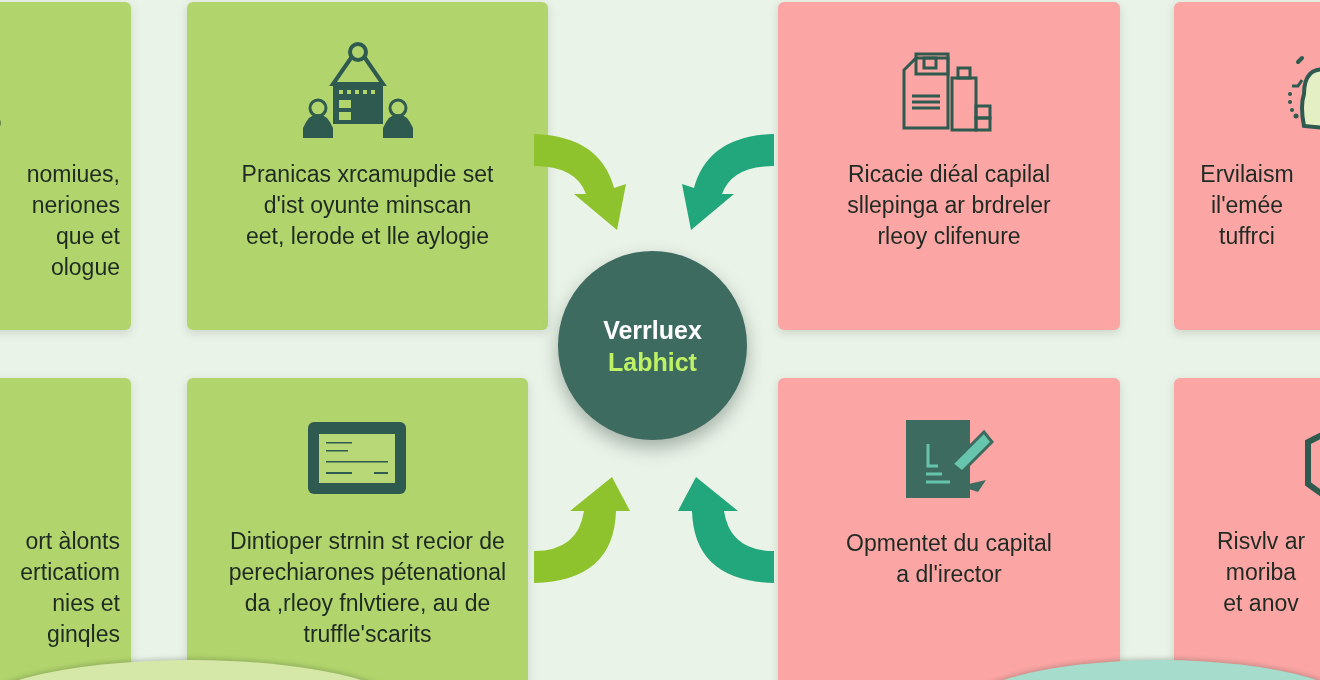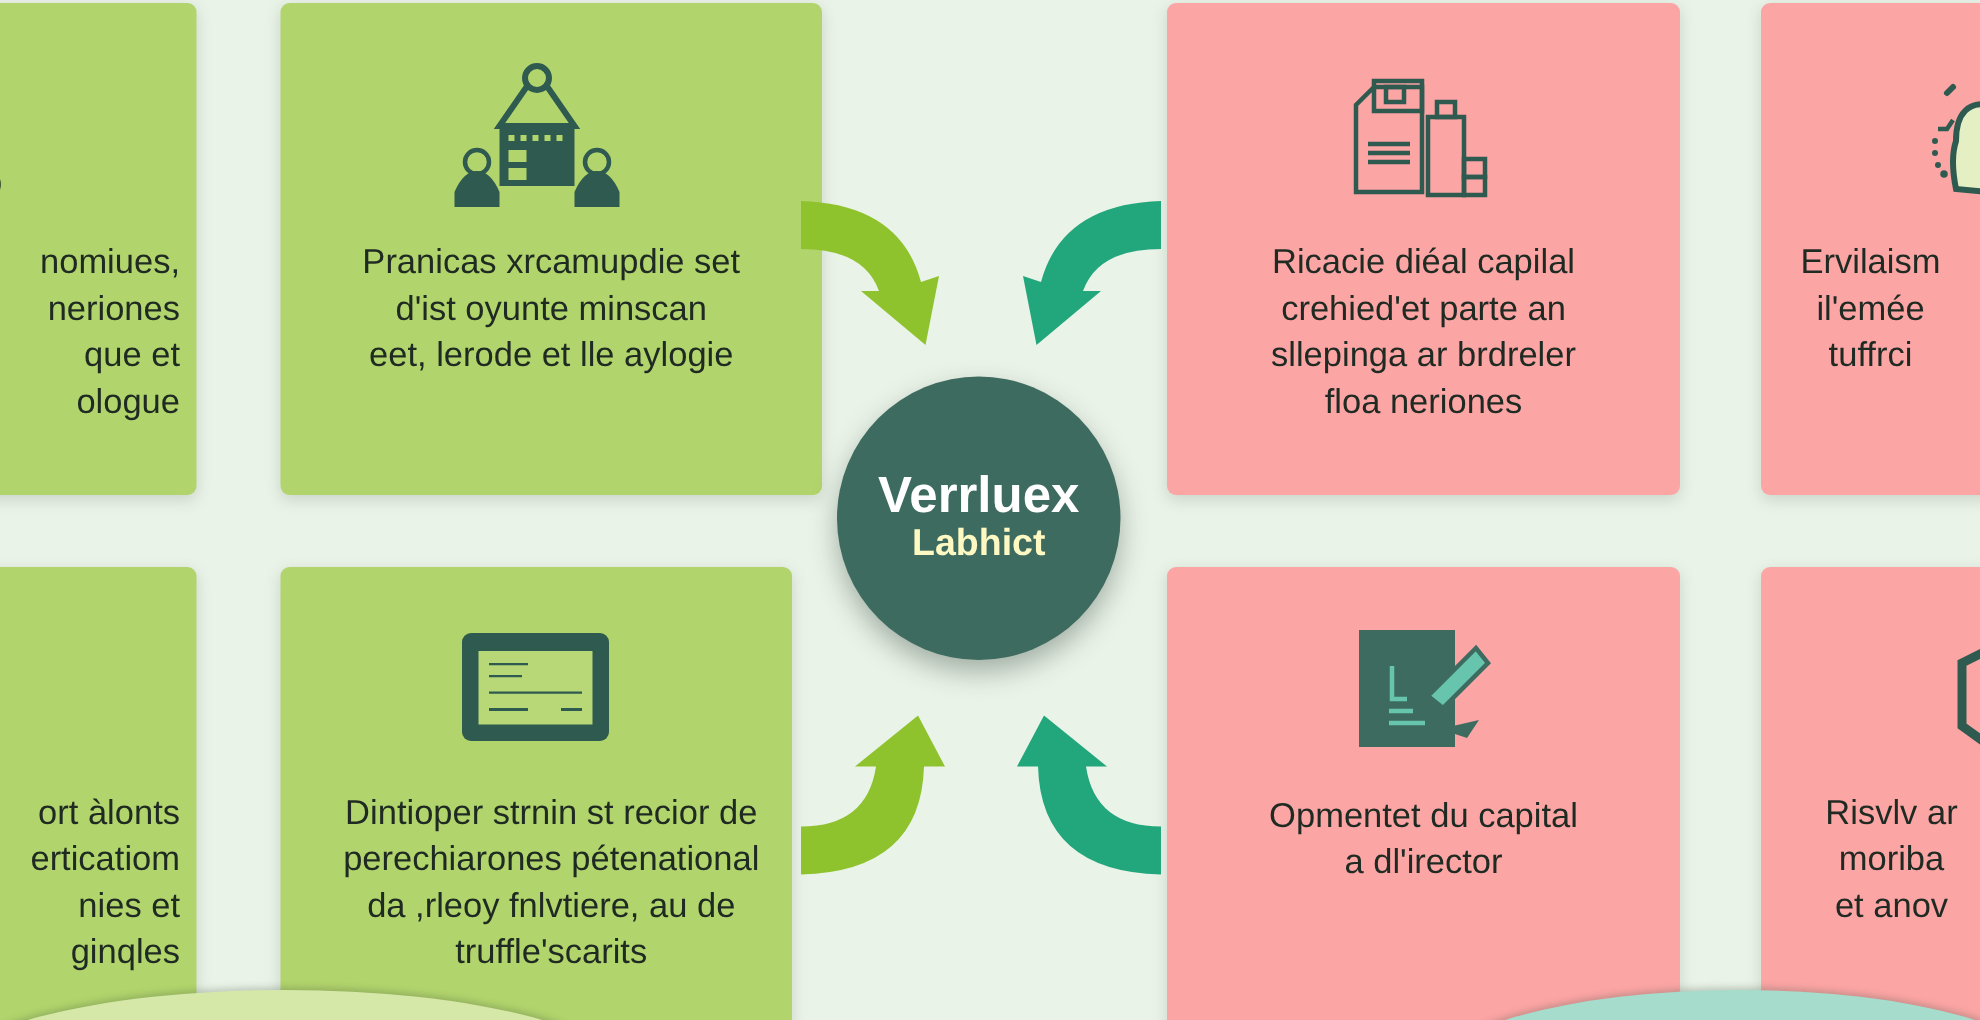--- a/index.html
+++ b/index.html
@@ -25,22 +25,22 @@
     box-shadow:0 -2px 4px rgba(60,80,60,0.25);
   }
   .ellipse.green { background:#d6e8a8; }
   .ellipse.teal { background:#a5dccb; }
   .hub {
     position:absolute; left:558px; top:251px; width:189px; height:189px;
     border-radius:50%; background:#3e6b60;
     box-shadow:0 8px 18px rgba(30,50,40,0.35);
     display:flex; flex-direction:column; align-items:center; justify-content:center;
   }
-  .hub .t1 { color:#ffffff; font-weight:bold; font-size:34px; line-height:32px; }
-  .hub .t2 { color:#fef9c3; font-weight:bold; font-size:25px; line-height:32px; }
+  .hub .t1 { color:#ffffff; font-weight:bold; font-size:25px; line-height:32px; }
+  .hub .t2 { color:#bef264; font-weight:bold; font-size:25px; line-height:32px; }
   .arrow { position:absolute; }
 </style>
 </head>
 <body>
 
 <div class="card green" style="left:-20px; top:2px; width:151px; height:328px;">
   <div class="icon" style="left:8px; top:108px; width:14px; height:26px;">
     <svg width="14" height="26" viewBox="0 0 14 26">
         <path d="M0 3 A10 10 0 0 1 0 23" fill="none" stroke="#1e2a22" stroke-width="5"></path>
       </svg>
@@ -118,23 +118,22 @@
         <line x1="10" y1="52" x2="38" y2="52"></line>
         <line x1="10" y1="58" x2="38" y2="58"></line>
       <rect x="50" y="28" width="24" height="52"></rect>
       <rect x="56" y="18" width="12" height="10"></rect>
       <rect x="74" y="56" width="14" height="12"></rect>
       <rect x="74" y="68" width="14" height="12"></rect>
     </svg>
   </div>
   <div class="text" style="top:157px;">
     <div>Ricacie diéal capilal</div>
-    <div>crehied'et parte an</div>
     <div>sllepinga ar brdreler</div>
-    <div>floa neriones</div>
+    <div>rleoy clifenure</div>
   </div>
 </div>
 
 <div class="card teal" style="left:1174px; top:2px; width:180px; height:328px;">
   <div class="icon" style="left:112px; top:52px; width:40px; height:80px;">
     <svg width="40" height="80" viewBox="0 0 40 80">
       <path d="M12 8 L16 4" stroke="#2f5a4f" stroke-width="4" stroke-linecap="round"></path>
       <path d="M6 32 L12 32 L16 26" fill="none" stroke="#2f5a4f" stroke-width="3"></path>
       <circle cx="4" cy="40" r="2" fill="#2f5a4f"></circle>
         <circle cx="4" cy="48" r="2" fill="#2f5a4f"></circle>

